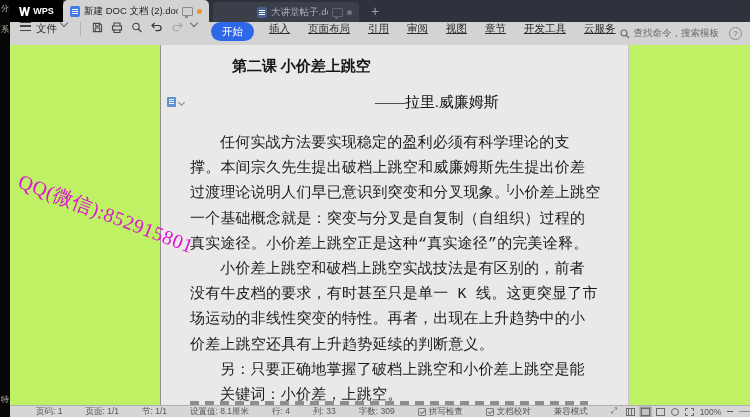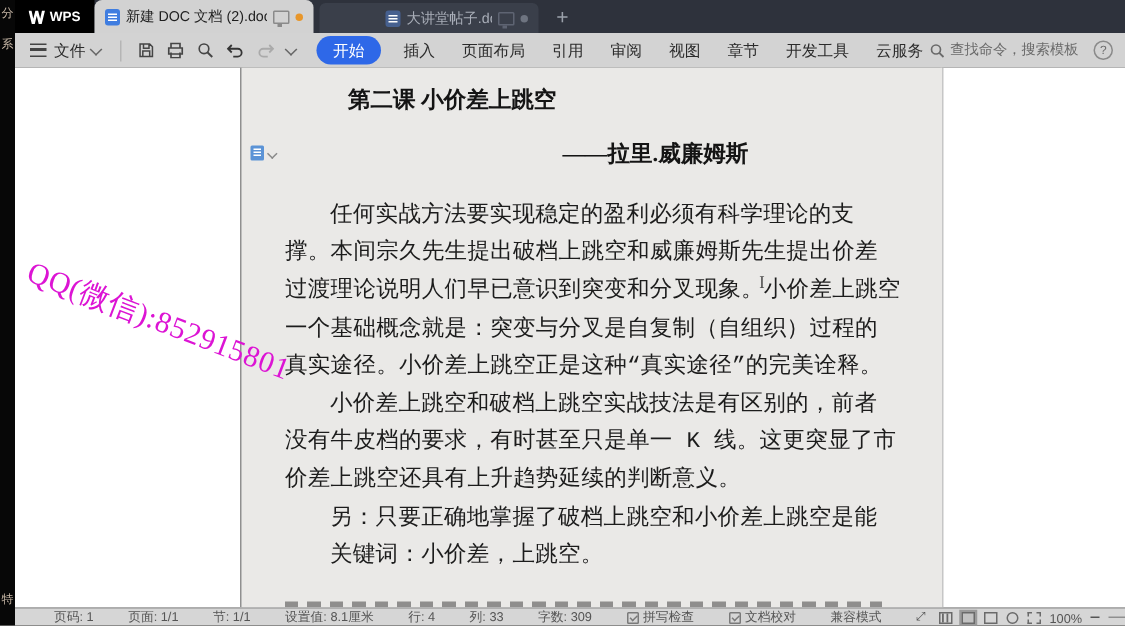--- a/index.html
+++ b/index.html
@@ -22,37 +22,37 @@
   .monicon{width:9px;height:7px;border:1px solid #8a8a8a;border-radius:1px;position:relative;flex:none;}
   .monicon:after{content:"";position:absolute;left:2px;bottom:-3px;width:3px;height:2px;background:#8a8a8a;}
   .tab.inactive .monicon{border-color:#5e6472;}
   .tab.inactive .monicon:after{background:#5e6472;}
   .dot{width:5px;height:5px;border-radius:50%;background:#e8962a;flex:none;}
   .tab.inactive .dot{background:#6e7480;}
   .newtab{position:absolute;left:356px;top:1px;width:18px;height:20px;color:#9aa0aa;font-size:14px;
           display:flex;align-items:center;justify-content:center;}
   
   .menubar{position:absolute;left:10px;top:22px;width:740px;height:23px;background:#d3d3d3;
-           display:flex;align-items:center;font-size:10.5px;color:#2b2b2b;}
+           display:flex;align-items:flex-start;font-size:10.5px;color:#2b2b2b;}
   .burger{width:11px;height:7px;border-top:1.5px solid #444;border-bottom:1.5px solid #444;position:relative;margin:0 5px 0 10px;}
   .burger:after{content:"";position:absolute;left:0;top:2px;width:11px;height:1.5px;background:#444;}
   .chev{width:5px;height:5px;border-right:1.2px solid #666;border-bottom:1.2px solid #666;transform:rotate(45deg);margin:-2px 6px 0 4px;}
   .vsep{width:1px;height:14px;background:#b5b5b5;margin:0 7px;}
   .tbicon{margin:0 4px;display:flex;align-items:center;}
   .pill{background:#2e68e8;color:#fff;border-radius:10px;padding:2.5px 11px;margin:0 6px 0 8px;}
-  .mtab{padding:0 9px;white-space:nowrap;}
+  .mtab{padding:0 9px;white-space:nowrap;text-decoration:underline;}
   .searchbox{position:absolute;right:8px;top:0;height:23px;display:flex;align-items:center;gap:4px;color:#6a6a6a;font-size:9.5px;}
   .qmark{width:11px;height:11px;border:1px solid #8a8a8a;border-radius:50%;display:flex;align-items:center;justify-content:center;font-size:8px;color:#6a6a6a;margin-left:6px;}
   
-  .docarea{position:absolute;left:10px;top:45px;width:740px;height:360px;background:#ffffff;overflow:hidden;}
+  .docarea{position:absolute;left:10px;top:45px;width:740px;height:360px;background:#bef264;overflow:hidden;}
   .page{position:absolute;left:151px;top:0;width:467px;height:360px;background:#eae9e7;
         box-shadow:-1px 0 0 #909090,1px 0 0 #c6c6c6;}
   .doc-title{position:absolute;left:71px;top:12px;font-weight:bold;font-size:15px;color:#141414;
              font-family:"Liberation Serif","DejaVu Serif",serif;white-space:nowrap;}
-  .doc-byline{position:absolute;left:214px;top:48px;font-weight:bold;font-size:15px;color:#141414;
+  .doc-byline{position:absolute;left:214px;top:48px;font-weight:normal;font-size:15px;color:#141414;
               font-family:"Liberation Serif","DejaVu Serif",serif;white-space:nowrap;}
   .doc-body{position:absolute;left:29px;top:86px;width:407px;font-size:15px;line-height:25.2px;
             color:#1c1c1c;font-family:"Liberation Serif","DejaVu Serif",serif;letter-spacing:.2px;}
   .doc-body div{white-space:nowrap;font-family:Liberation Mono, monospace;}
   .ind{text-indent:2em;}
   .clipline{position:absolute;left:29px;top:356px;width:398px;height:4px;opacity:.55;filter:blur(.3px);
             background:repeating-linear-gradient(90deg,#444 0 9px,transparent 9px 15px);}
   .marginicon{position:absolute;left:6px;top:52px;display:flex;align-items:center;gap:3px;}
   .marginicon .sq{width:9px;height:10px;background:#5b93d6;border-radius:1px;position:relative;}
   .marginicon .sq:before{content:"";position:absolute;left:2px;top:2px;width:5px;height:1px;background:#fff;box-shadow:0 2px 0 #fff,0 4px 0 #fff;}
@@ -176,20 +176,21 @@
     <div class="doc-title">第二课  小价差上跳空</div>
     <div class="doc-byline">——拉里.威廉姆斯</div>
     <div class="doc-body">
       <div class="ind">任何实战方法要实现稳定的盈利必须有科学理论的支</div>
       <div>撑。本间宗久先生提出破档上跳空和威廉姆斯先生提出价差</div>
       <div>过渡理论说明人们早已意识到突变和分叉现象。小价差上跳空</div>
       <div>一个基础概念就是：突变与分叉是自复制（自组织）过程的</div>
       <div>真实途径。小价差上跳空正是这种“真实途径”的完美诠释。</div>
       <div class="ind">小价差上跳空和破档上跳空实战技法是有区别的，前者</div>
       <div>没有牛皮档的要求，有时甚至只是单一 K 线。这更突显了市</div>
+      <div>场运动的非线性突变的特性。再者，出现在上升趋势中的小</div>
       <div>价差上跳空还具有上升趋势延续的判断意义。</div>
       <div class="ind">另：只要正确地掌握了破档上跳空和小价差上跳空是能</div>
       <div class="ind">关键词：小价差，上跳空。</div>
     </div>
     <div class="clipline"></div>
   </div>
   <div class="watermark">QQ(微信):852915801</div>
   <div class="ibeam">I</div>
 </div>
 

